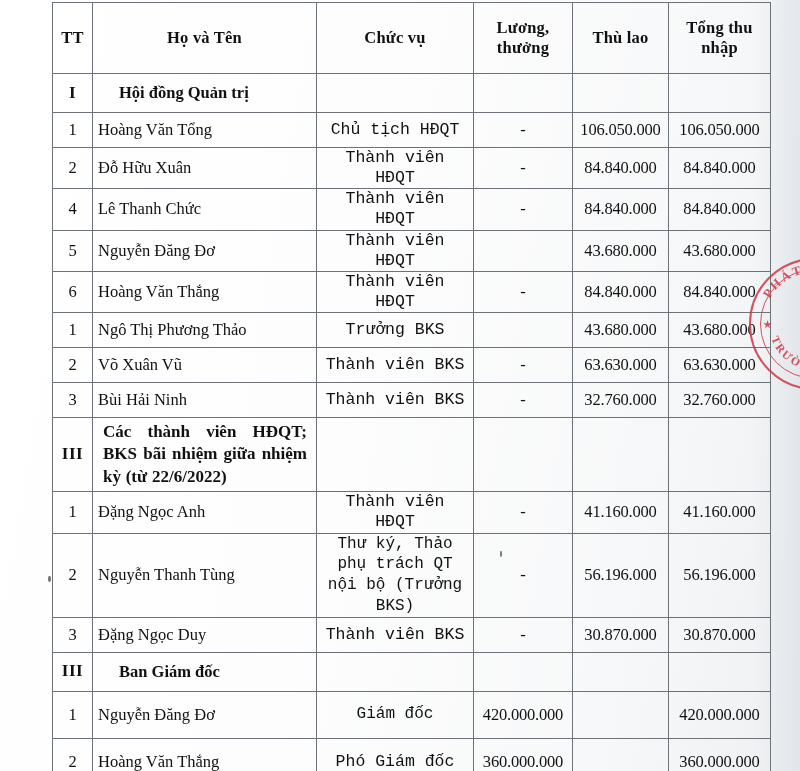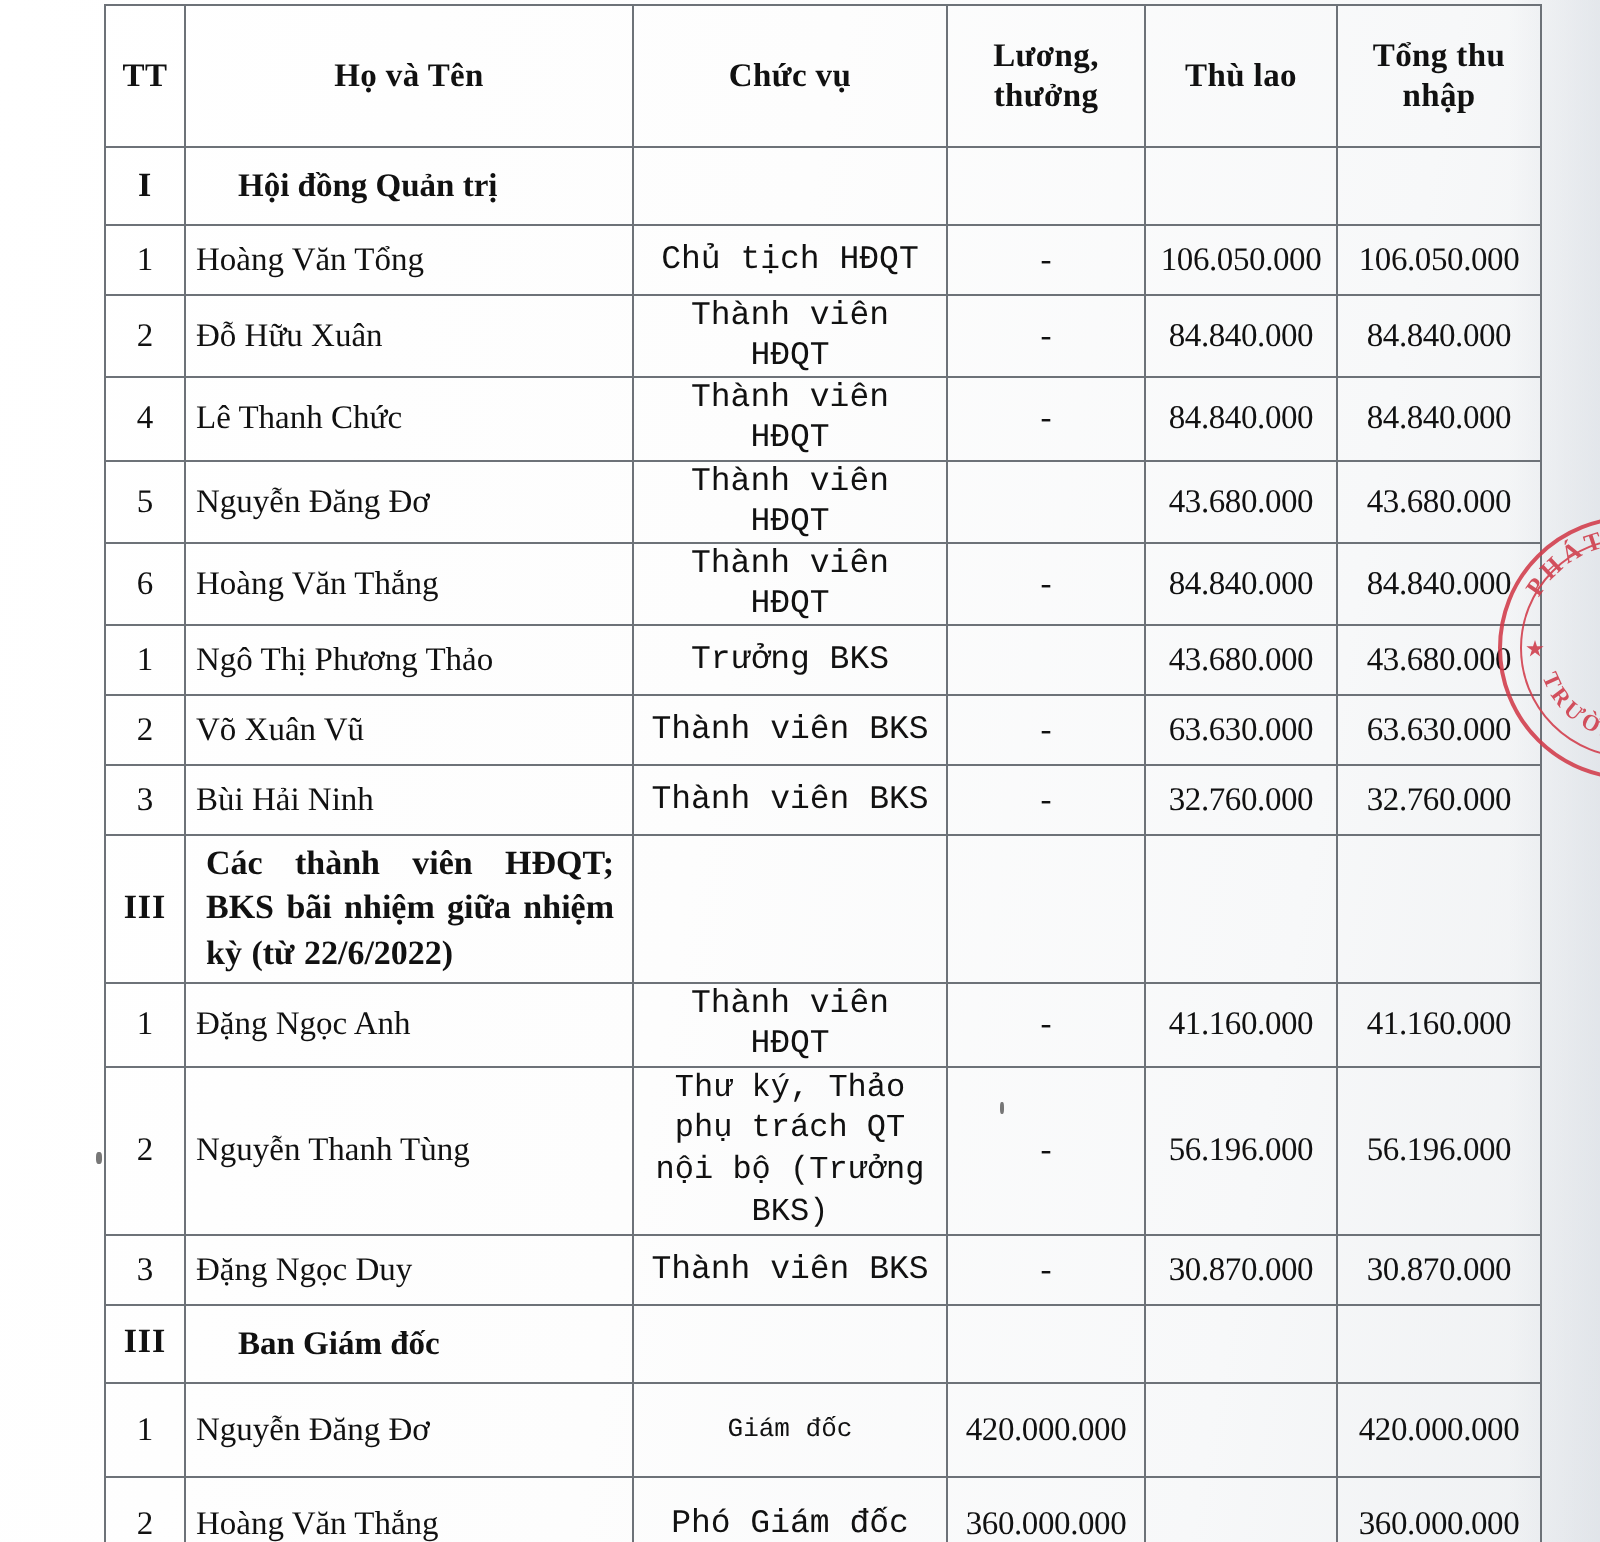--- a/index.html
+++ b/index.html
@@ -97,21 +97,21 @@
   }
   td.role {
     text-align: center;
     font-family: Liberation Mono, monospace;
   }
   td.role.multi {
     line-height: 1.3;
     font-size: 16px;
   }
   td.role.small {
-    font-size: 13px;
+    font-size: 16px;
   }
   td.num {
     text-align: center;
     padding-right: 6px;
     letter-spacing: -.2px;
   }
   td.dash {
     text-align: center;
   }
   td.blank { }

